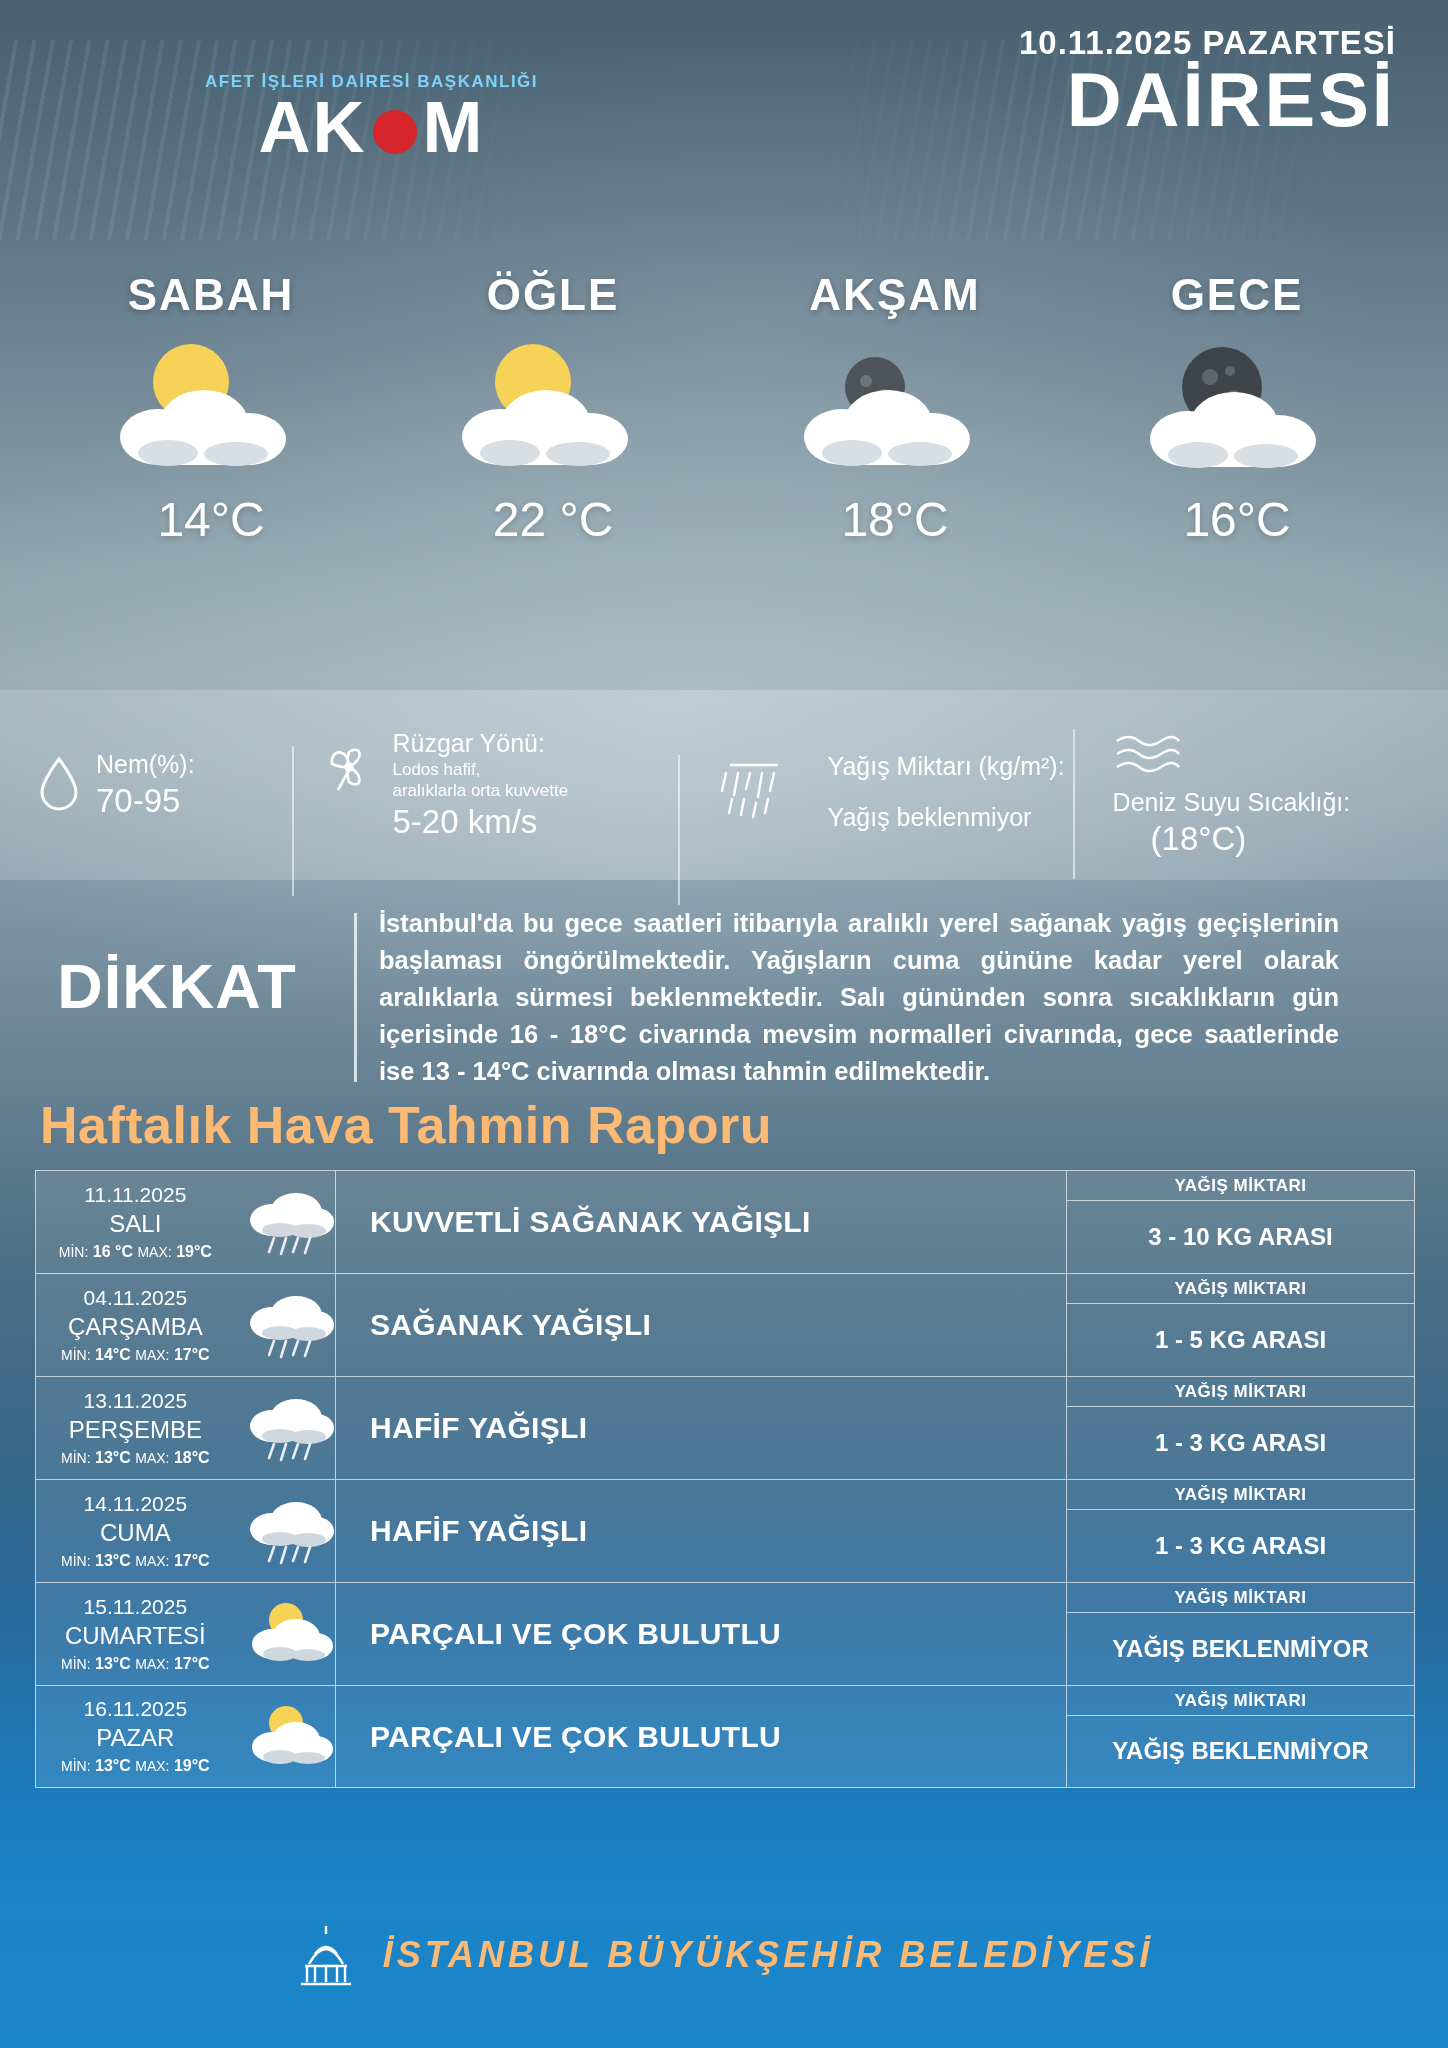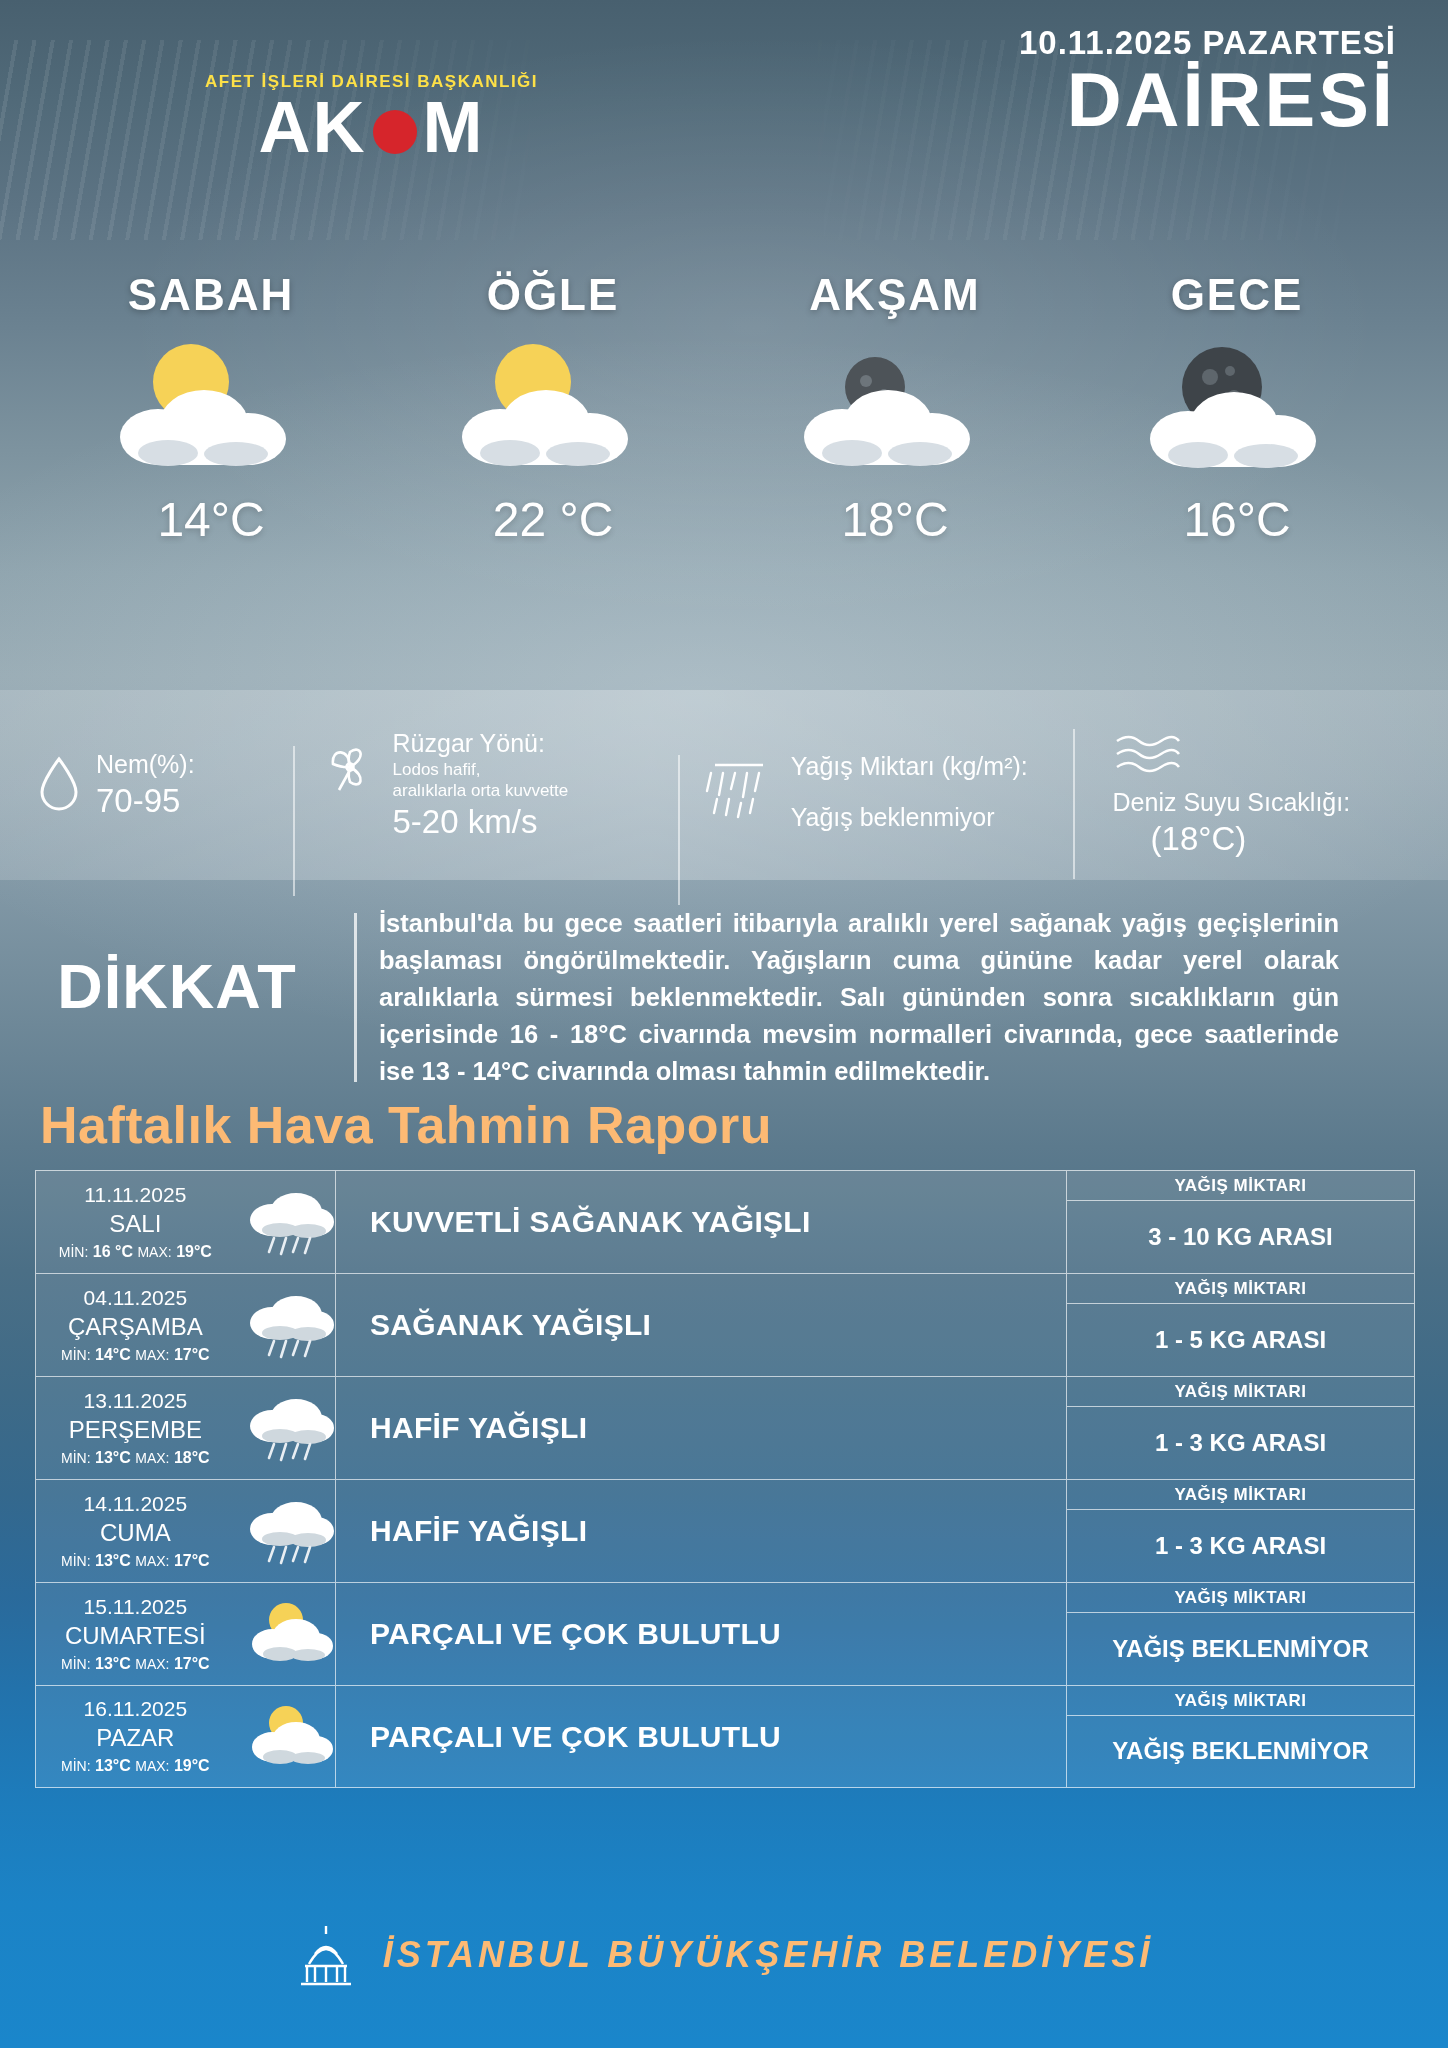--- a/index.html
+++ b/index.html
@@ -63,21 +63,21 @@
       rgba(255,255,255,0.35) 14px, rgba(255,255,255,0.35) 18px);
     -webkit-mask-image: linear-gradient(90deg, rgba(0,0,0,0.9) 0%, rgba(0,0,0,.7) 18%, rgba(0,0,0,0) 38%, rgba(0,0,0,0) 55%, rgba(0,0,0,.55) 72%, rgba(0,0,0,0) 95%);
     mask-image: linear-gradient(90deg, rgba(0,0,0,0.9) 0%, rgba(0,0,0,.7) 18%, rgba(0,0,0,0) 38%, rgba(0,0,0,0) 55%, rgba(0,0,0,.55) 72%, rgba(0,0,0,0) 95%);
   }
   .wrap { position: relative; width: 1448px; height: 2048px; }
 
   
   .header { position: absolute; top: 0; left: 0; width: 100%; height: 215px; }
   .akom { position: absolute; left: 205px; top: 72px; text-align: center; }
   .akom-sub {
-    color: #fde047; font-size: 17px; font-weight: bold; letter-spacing: 1.5px;
+    color: #7dd3fc; font-size: 17px; font-weight: bold; letter-spacing: 1.5px;
     margin-bottom: 2px; white-space: nowrap;
   }
   .akom-main {
     font-size: 72px; font-weight: bold; color: #fff; letter-spacing: 2px;
     line-height: .92; position: relative; display: inline-block;
   }
   .akom-main .o-dot {
     display: inline-block; position: relative; width: 56px; vertical-align: top;
   }
   .akom-main .o-dot::before {
@@ -317,21 +317,21 @@
         </svg>
       </span>
       <span class="m-text">
         <span class="m-label">Rüzgar Yönü:</span><br>
         <span class="m-small">Lodos hafif,</span><br>
         <span class="m-small">aralıklarla orta kuvvette</span><br>
         <span class="m-value">5-20 km/s</span>
       </span>
     </div>
 
-    <div class="metric" style="width:400px; padding-left:17px;">
+    <div class="metric" style="width:400px; padding-left:32px;gap:22px;">
       <span class="vline" style="left:0;"></span>
       <span style="margin-right:10px;margin-top:4px;">
         <svg width="86" height="84" viewBox="0 0 86 84" fill="none" stroke="#ffffff" stroke-width="2.4">
           <path d="M20 24 h48"></path>
           <g stroke-linecap="round">
             <path d="M16 32 L12 50"></path>
               <path d="M28 32 L24 54"></path>
               <path d="M40 32 L36 48"></path>
             <path d="M52 32 L48 56"></path>
               <path d="M64 32 L60 50"></path>

